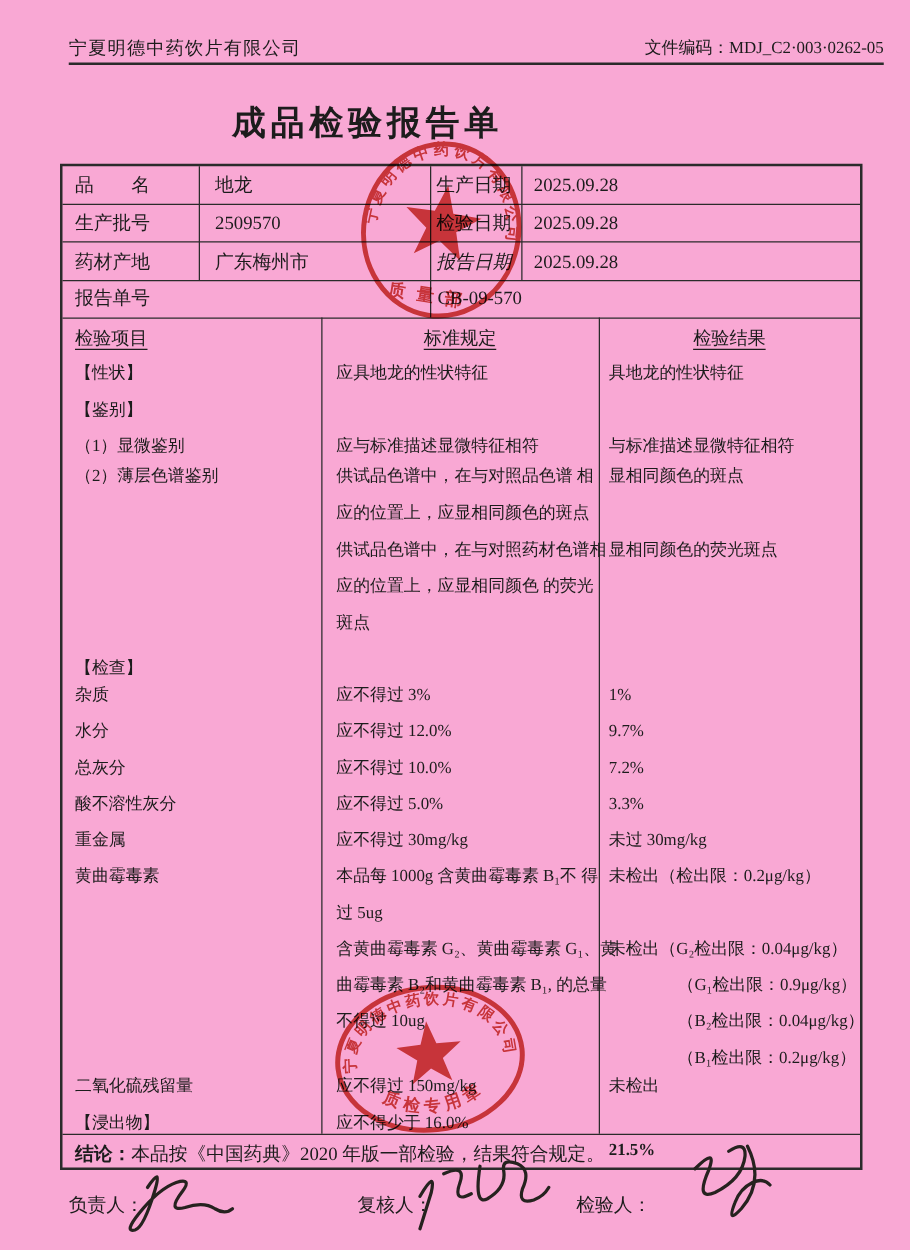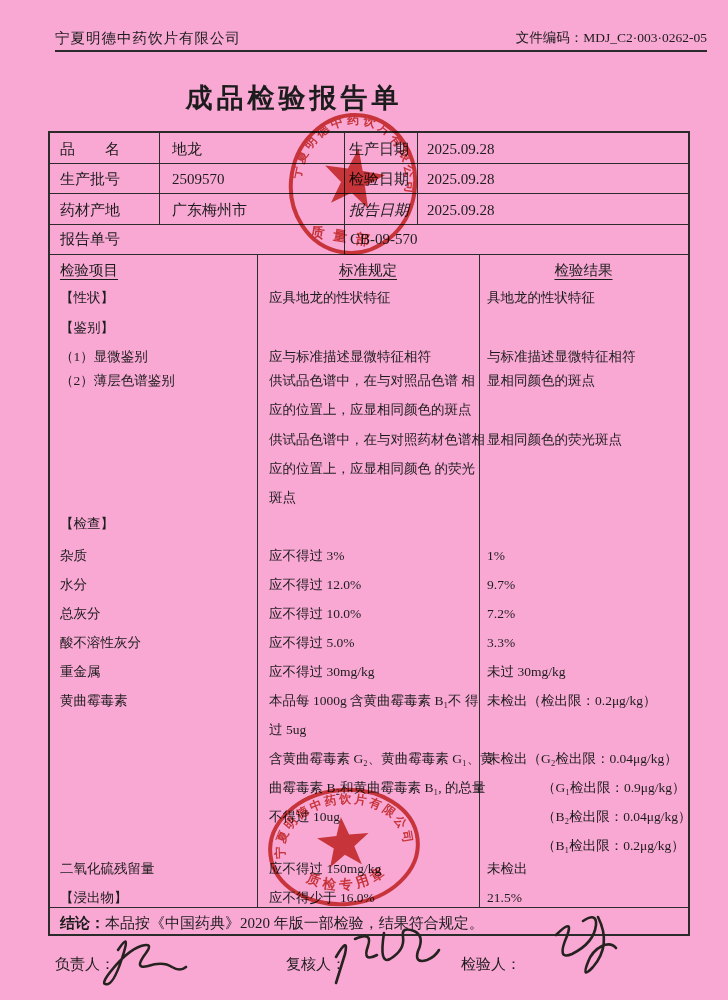--- a/index.html
+++ b/index.html
@@ -78,21 +78,21 @@
     <div class="cell" style="left:300px;top:97px;">CB-09-570</div>
 
     <div class="colhead" style="left:10px;top:128px;">检验项目</div>
     <div class="colhead" style="left:429px;top:128px;width:209px;text-align:center;">检验结果</div>
     <div class="colhead" style="left:207px;top:128px;width:222px;text-align:center;">标准规定</div>
 
     <div class="ln" style="left:10px;top:157px;">【性状】</div>
     <div class="ln" style="left:10px;top:187px;">【鉴别】</div>
     <div class="ln" style="left:10px;top:216px;">（1）显微鉴别</div>
     <div class="ln" style="left:10px;top:240px;">（2）薄层色谱鉴别</div>
-    <div class="ln" style="left:10px;top:383px;">【检查】</div>
+    <div class="ln" style="left:10px;top:393px;">【检查】</div>
     <div class="ln" style="left:10px;top:415px;text-align:center;">杂质</div>
     <div class="ln" style="left:10px;top:444px;">水分</div>
     <div class="ln" style="left:10px;top:473px;">总灰分</div>
     <div class="ln" style="left:10px;top:502px;">酸不溶性灰分</div>
     <div class="ln" style="left:10px;top:531px;">重金属</div>
     <div class="ln" style="left:10px;top:560px;">黄曲霉毒素</div>
     <div class="ln" style="left:10px;top:728px;">二氧化硫残留量</div>
     <div class="ln" style="left:10px;top:757px;">【浸出物】</div>
 
     <div class="ln" style="left:219px;top:157px;">应具地龙的性状特征</div>
@@ -123,21 +123,21 @@
     <div class="ln" style="left:437px;top:444px;">9.7%</div>
     <div class="ln" style="left:437px;top:473px;">7.2%</div>
     <div class="ln" style="left:437px;top:502px;">3.3%</div>
     <div class="ln" style="left:437px;top:531px;">未过 30mg/kg</div>
     <div class="ln" style="left:437px;top:560px;">未检出（检出限：0.2μg/kg）</div>
     <div class="ln" style="left:437px;top:618px;">未检出（G₂检出限：0.04μg/kg）</div>
     <div class="ln" style="left:492px;top:647px;">（G₁检出限：0.9μg/kg）</div>
     <div class="ln" style="left:492px;top:676px;">（B₂检出限：0.04μg/kg）</div>
     <div class="ln" style="left:492px;top:705px;">（B₁检出限：0.2μg/kg）</div>
     <div class="ln" style="left:437px;top:728px;">未检出</div>
-    <div class="ln" style="left:437px;top:757px;">21.5%</div>
+    <div class="ln" style="left:437px;top:779px;font-weight:bold;">21.5%</div>
 
     <div class="concl"><b>结论：</b><span>本品按《中国药典》2020 年版一部检验，结果符合规定。</span></div>
   </div>
 
   <div class="sig-label" style="left:55px;">负责人：</div>
   <div class="sig-label" style="left:286px;">复核人：</div>
   <div class="sig-label" style="left:461px;">检验人：</div>
 
   <svg class="sig-svg" width="728" height="105" viewBox="0 0 728 105">
     <path d="M118,55 q12,-18 6,2 q-9,30 -16,32 q-9,2 3,-13 q16,-20 30,-25 q13,-4 5,7 q-13,17 2,13 q15,-5 24,1 q8,5 14,0"></path>

